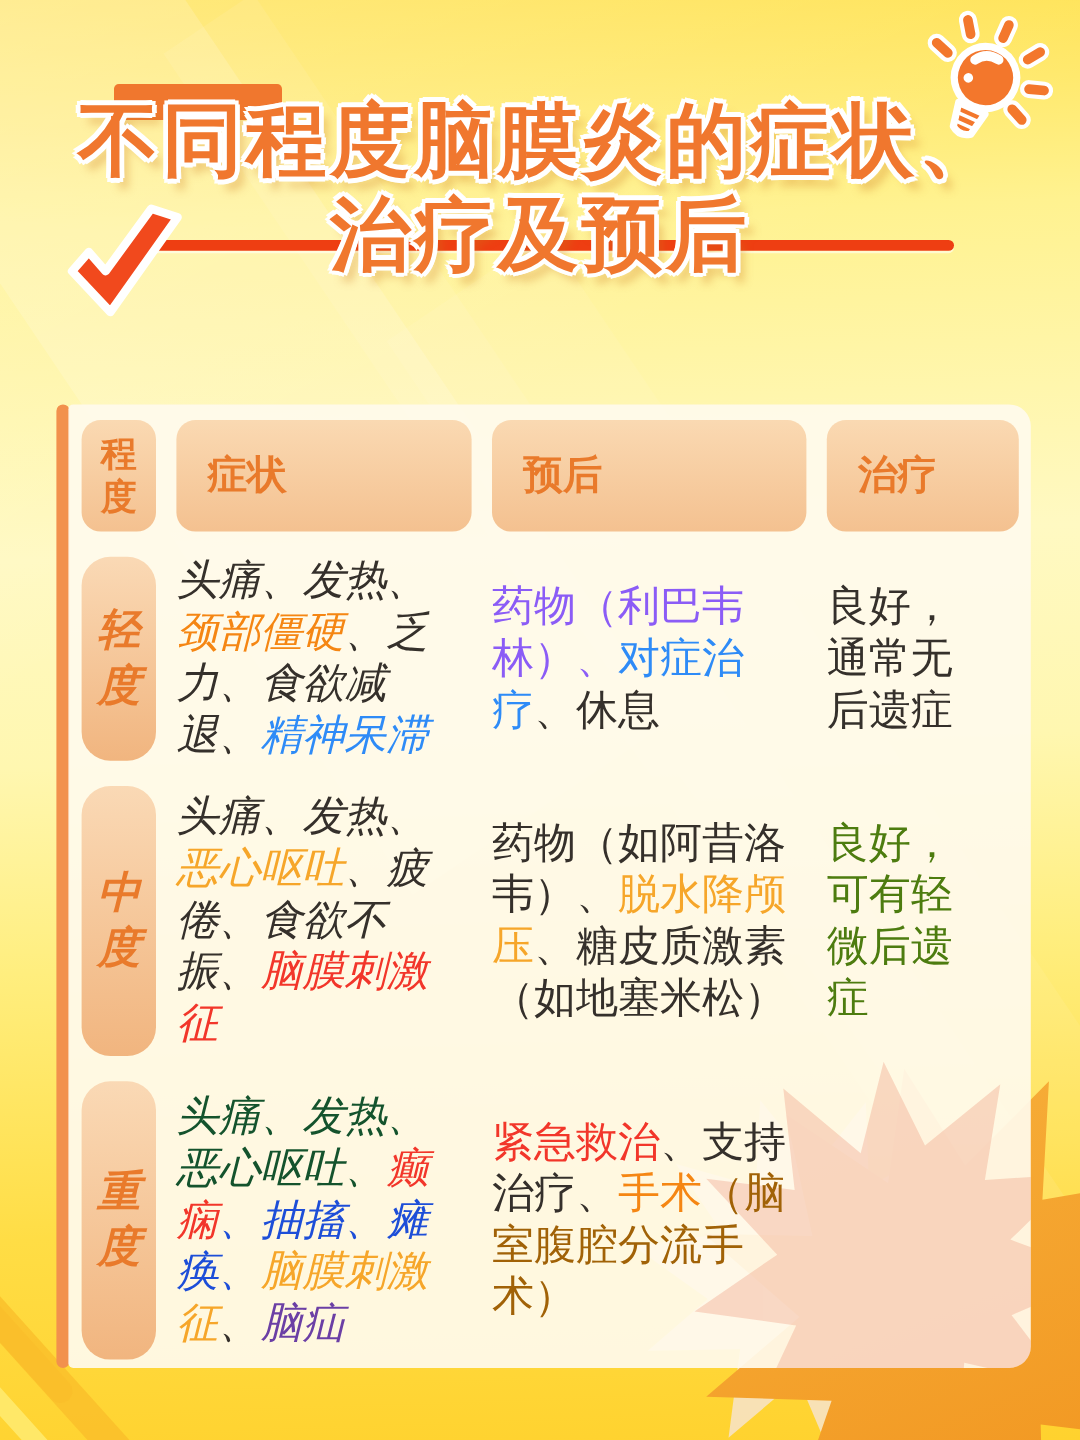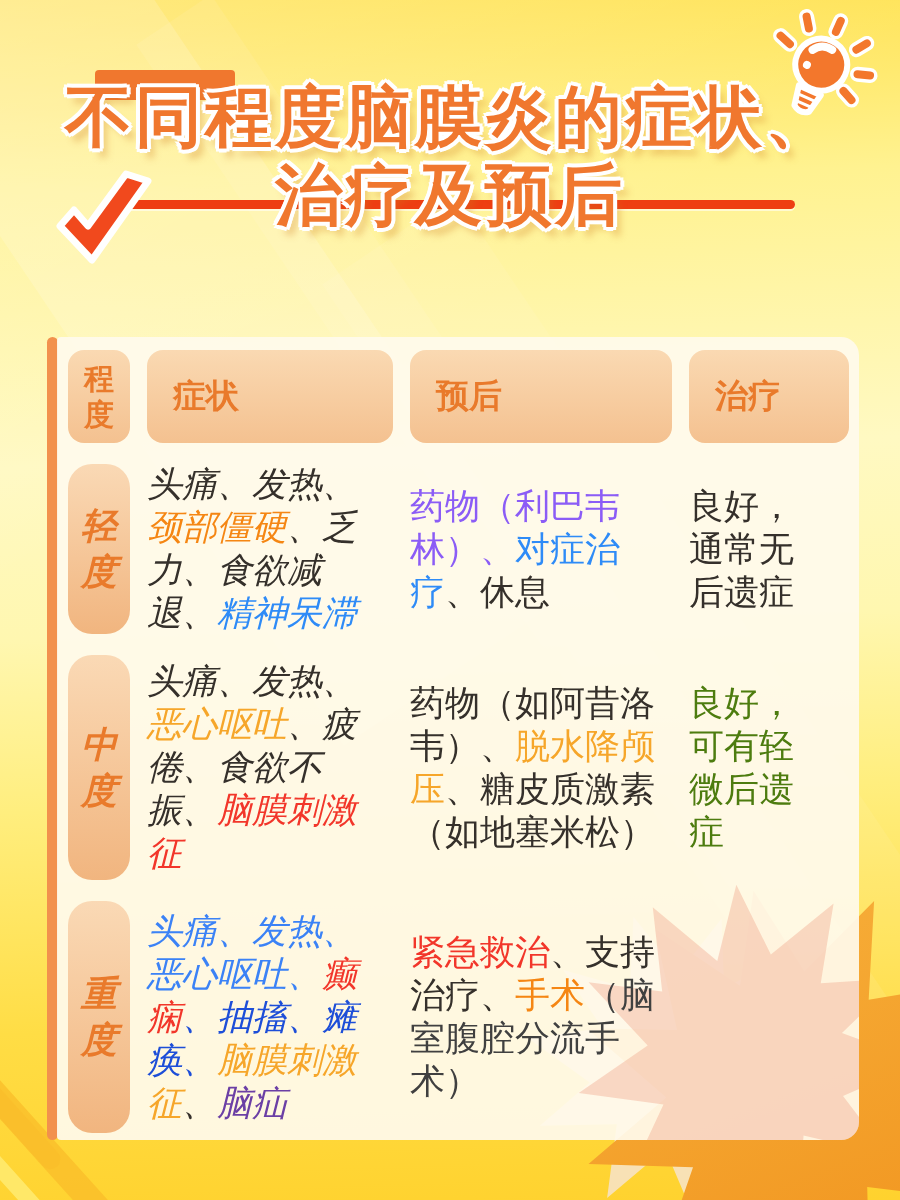--- a/index.html
+++ b/index.html
@@ -184,18 +184,18 @@
         <div class="lcell">
           <span class="stack">中度</span>
         </div>
         <div class="tcell symptoms"><span style="color: rgb(53, 48, 43);">头痛、发热、</span><span style="color: rgb(246, 166, 42);">恶心呕吐</span><span style="color: rgb(53, 48, 43);">、疲倦、食欲不振、</span><span style="color: rgb(242, 54, 42);">脑膜刺激征</span></div>
         <div class="tcell treatment"><span style="color: rgb(53, 48, 43);">药物（如阿昔洛韦）、</span><span style="color: rgb(246, 166, 42);">脱水降颅压</span><span style="color: rgb(53, 48, 43);">、糖皮质激素（如地塞米松）</span></div>
         <div class="tcell prognosis"><span style="color: #4d7c0f;">良好，可有轻微后遗症</span></div>
 
         <div class="lcell">
           <span class="stack">重度</span>
         </div>
-        <div class="tcell symptoms"><span style="color: #3b82f6;">头痛、发热、恶心呕吐、</span><span style="color: rgb(242, 54, 42);">癫痫</span><span style="color: #1d4ed8;">、抽搐、瘫痪、</span><span style="color: rgb(246, 166, 42);">脑膜刺激征</span><span style="color: rgb(53, 48, 43);">、</span><span style="color: rgb(107, 63, 165);">脑疝</span></div>
-        <div class="tcell treatment"><span style="color: rgb(242, 54, 42);">紧急救治</span><span style="color: rgb(53, 48, 43);">、支持治疗、</span><span style="color: rgb(245, 134, 19);">手术</span><span style="color: #404040;">（脑室腹腔分流手术）</span></div>
+        <div class="tcell symptoms"><span style="color: #14532d;">头痛、发热、恶心呕吐、</span><span style="color: rgb(242, 54, 42);">癫痫</span><span style="color: #1d4ed8;">、抽搐、瘫痪、</span><span style="color: rgb(246, 166, 42);">脑膜刺激征</span><span style="color: rgb(53, 48, 43);">、</span><span style="color: rgb(107, 63, 165);">脑疝</span></div>
+        <div class="tcell treatment"><span style="color: rgb(242, 54, 42);">紧急救治</span><span style="color: rgb(53, 48, 43);">、支持治疗、</span><span style="color: rgb(245, 134, 19);">手术</span><span style="color: #a16207;">（脑室腹腔分流手术）</span></div>
       </div>
     </div>
   </div>
 </div>
 
 </body></html>

